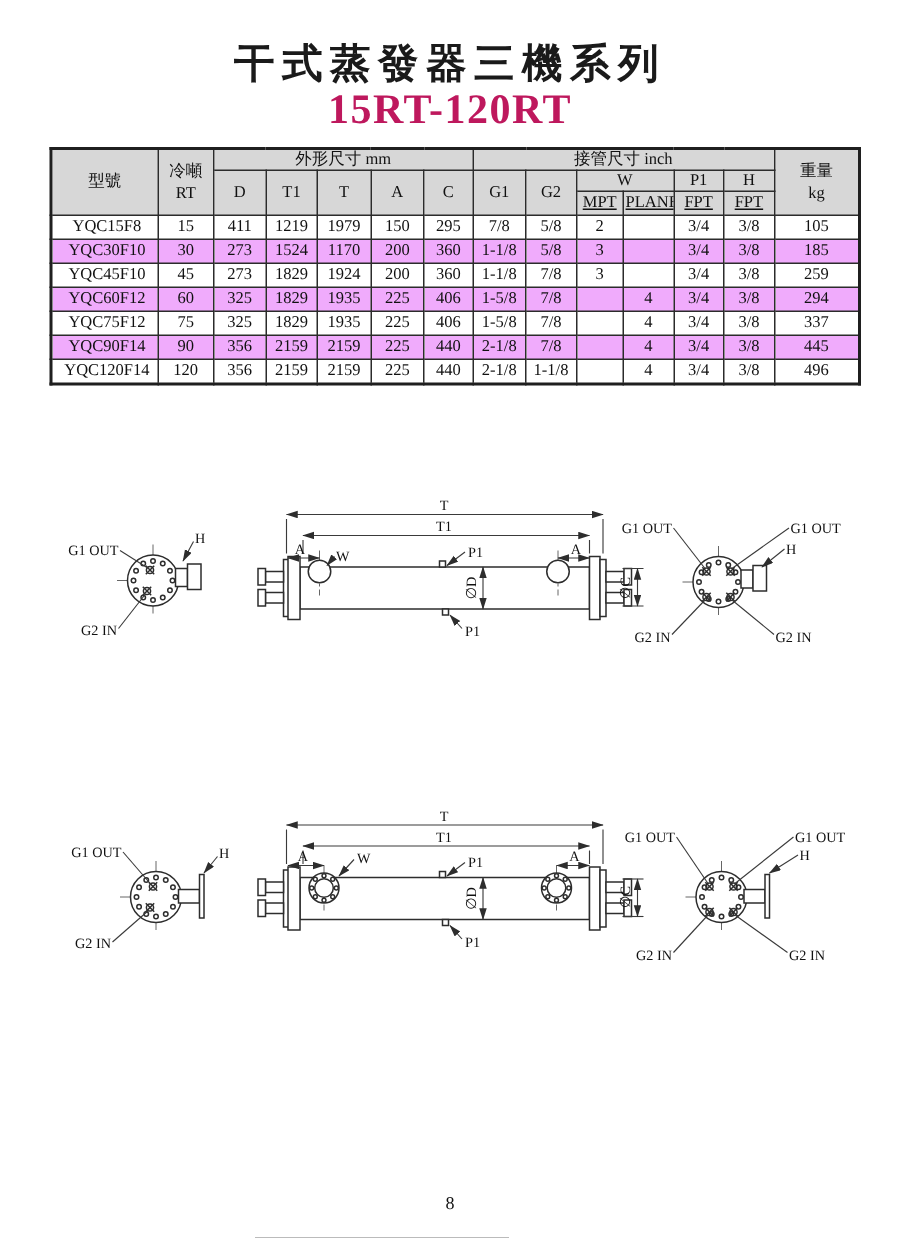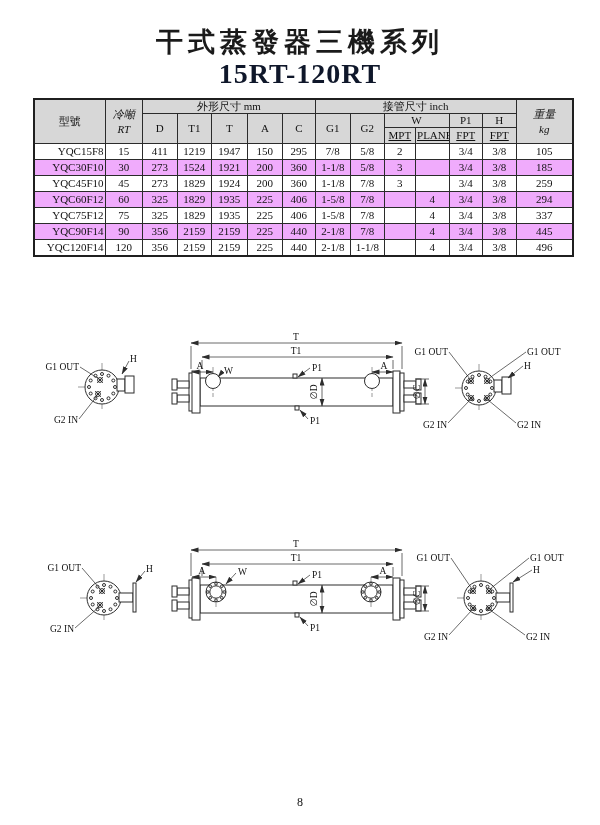--- a/index.html
+++ b/index.html
@@ -7,40 +7,40 @@
     position:relative;width:600px;height:825px;margin:0 auto;
     background:#ffffff;overflow:hidden;
     font-family:"Liberation Serif","DejaVu Serif",serif;color:#111;
   }
   .title-main{
     position:absolute;top:24px;left:0;width:600px;margin:0;text-align:center;
     font-size:27px;font-weight:bold;letter-spacing:5px;color:#1a1a1a;
   }
   .title-sub{
     position:absolute;top:58px;left:0;width:600px;margin:0;text-align:center;
-    font-size:28px;font-weight:bold;letter-spacing:1px;color:#0f172a;
+    font-size:28px;font-weight:bold;letter-spacing:1px;color:#be185d;
   }
   table.spec{
     position:absolute;left:33px;top:98px;width:541px;
     border-collapse:collapse;table-layout:fixed;
     font-size:11px;line-height:1.1;
   }
   table.spec th, table.spec td{
     border:1px solid #2b2b2b;text-align:center;vertical-align:middle;
     padding:0 1px;font-weight:normal;overflow:hidden;white-space:nowrap;
   }
   table.spec{border:2px solid #1f1f1f;}
   table.spec thead th{background:#d7d7d7;}
   table.spec thead tr.h1 th{height:13px;}
   table.spec thead tr.h2 th{height:13px;}
   table.spec thead tr.h3 th{height:15px;text-decoration:underline;}
   table.spec tbody td{height:15px;background:#ffffff;}
   table.spec tbody tr.alt td{background:#f0abfc;}
-  table.spec tbody td.model{text-align:right;padding-left:4px;}
-  .two-line{line-height:1.35;font-style:italic;}
+  table.spec tbody td.model{text-align:center;padding-left:4px;}
+  .two-line{line-height:1.35;}
   .diagram{position:absolute;left:0;}
   .diagram text{
     font-family:"Liberation Serif","DejaVu Serif",serif;
     font-size:9.5px;fill:#111;
   }
   .pageno{
     position:absolute;left:0;top:795px;width:600px;text-align:center;
     font-size:12px;color:#111;
   }
   
@@ -110,37 +110,37 @@
         <th>FPT</th>
         <th>FPT</th>
       </tr>
     </thead>
     <tbody id="spec-rows">
         <tr>
           <td class="model">YQC15F8</td>
           <td>15</td>
           <td>411</td>
           <td>1219</td>
-          <td>1947</td>
+          <td>1979</td>
           <td>150</td>
           <td>295</td>
           <td>7/8</td>
           <td>5/8</td>
           <td>2</td>
           <td></td>
           <td>3/4</td>
           <td>3/8</td>
           <td>105</td>
         </tr>
         <tr class="alt">
           <td class="model">YQC30F10</td>
           <td>30</td>
           <td>273</td>
           <td>1524</td>
-          <td>1921</td>
+          <td>1170</td>
           <td>200</td>
           <td>360</td>
           <td>1-1/8</td>
           <td>5/8</td>
           <td>3</td>
           <td></td>
           <td>3/4</td>
           <td>3/8</td>
           <td>185</td>
         </tr>

